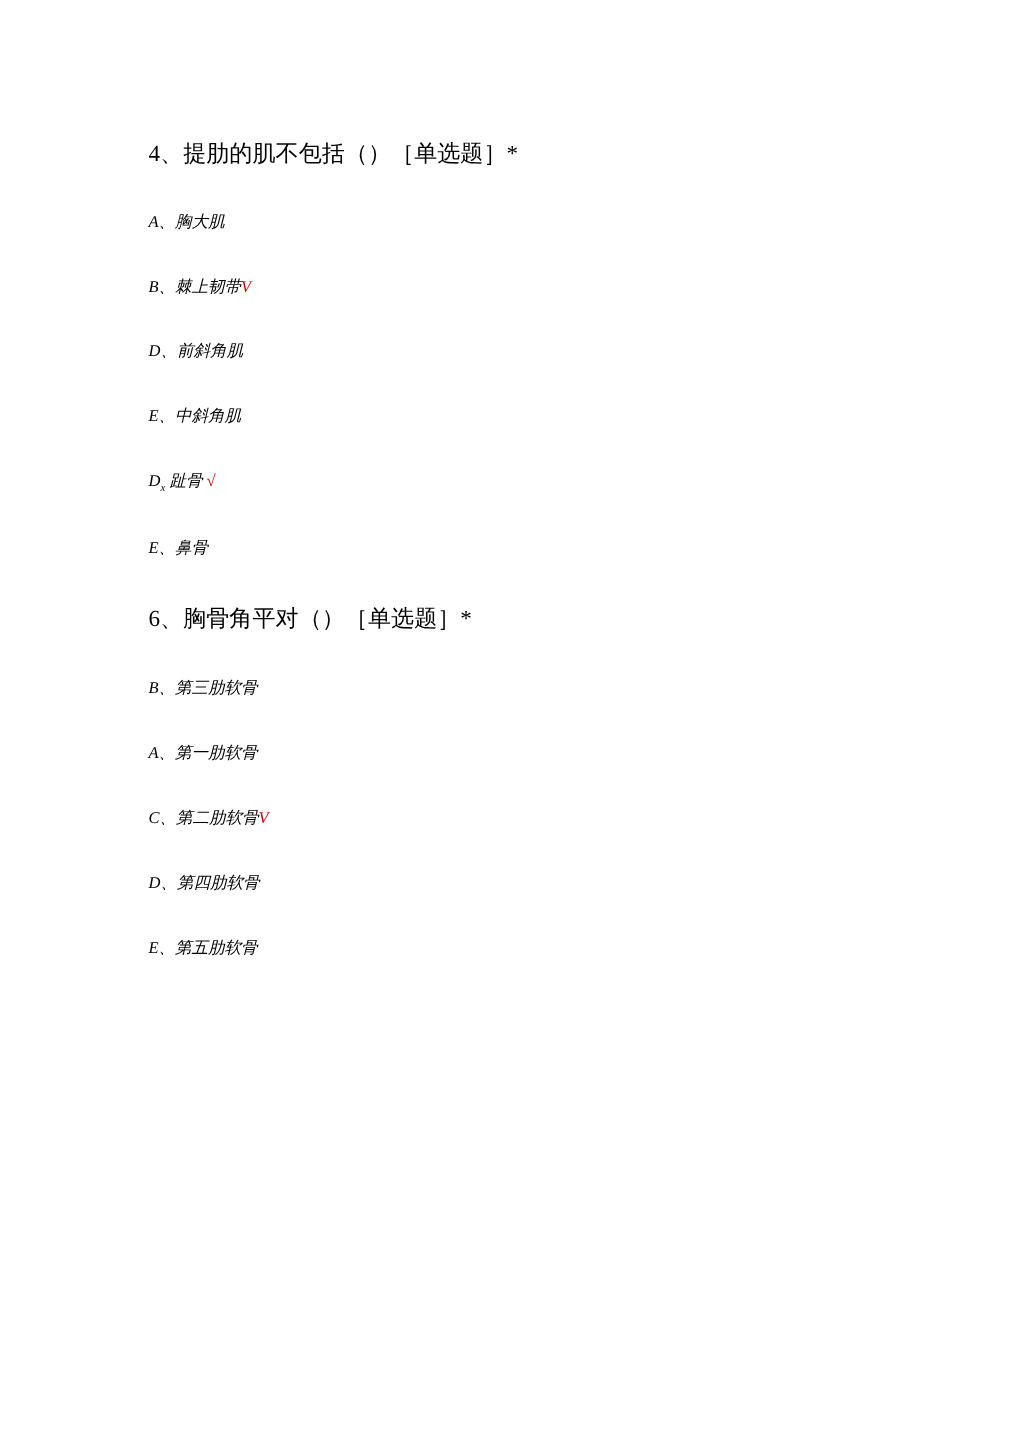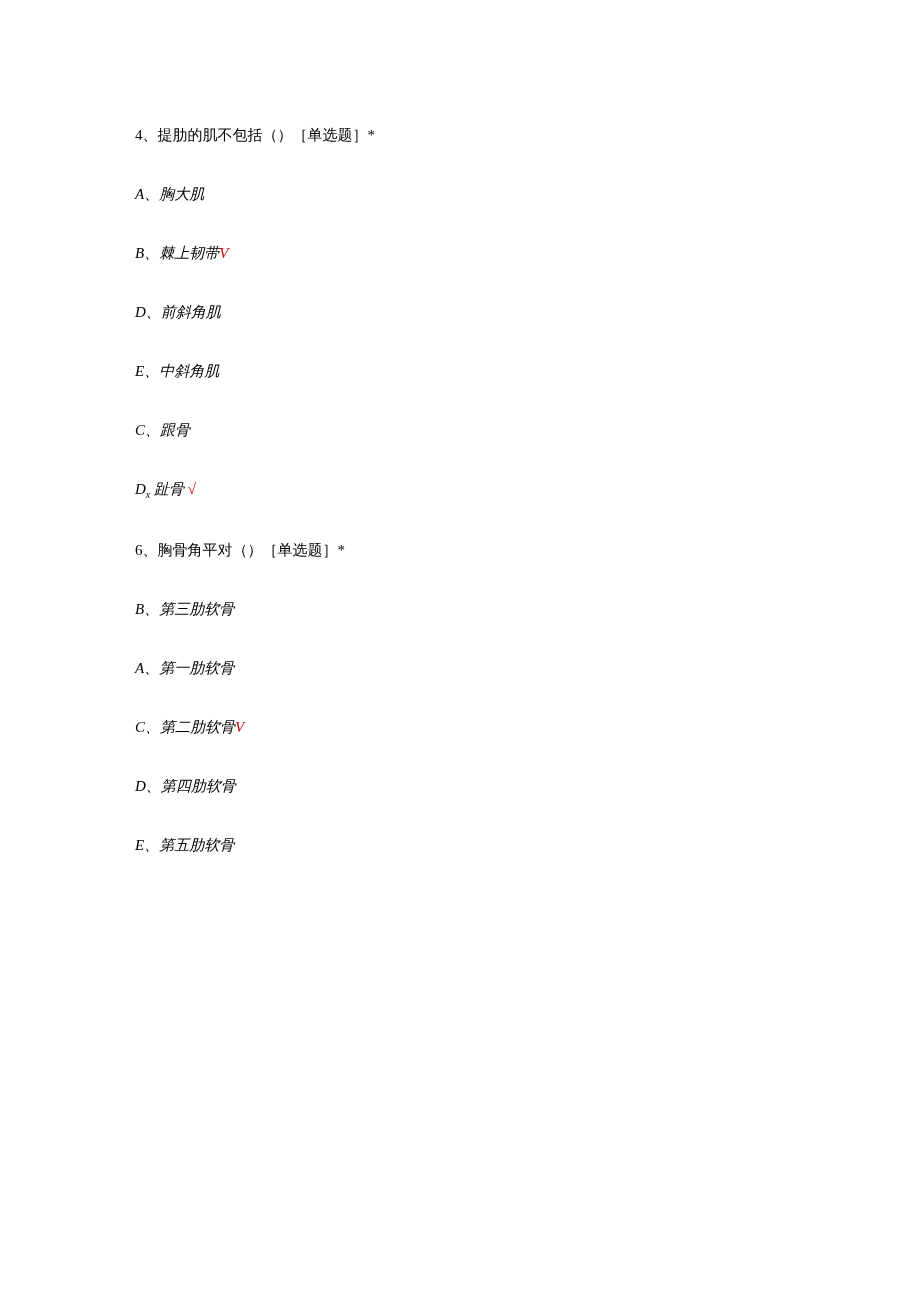--- a/index.html
+++ b/index.html
@@ -11,21 +11,21 @@
       width: 920px;
       height: 1301px;
       background: #ffffff;
       font-family: "SimSun", "宋体", serif;
       padding: 125px 135px 0 135px;
     }
     .question-block {
       margin-bottom: 0;
     }
     .question-text {
-      font-size: 15px;
+      font-size: 21px;
       color: #000000;
       line-height: 1.4;
       margin-bottom: 38px;
     }
     .option {
       font-size: 15px;
       color: #000000;
       line-height: 1.4;
       margin-bottom: 38px;
       font-style: italic;
@@ -43,22 +43,22 @@
 
 <div id="content">
     <div class="question-block">
       <div class="question-text">4、提肋的肌不包括（）［单选题］*</div>
       <div class="option"><span>A、胸大肌</span></div>
       <div class="option"><span>B、棘上韧带</span><span class="checkmark">V</span></div>
       <div class="option"><span>D、前斜角肌</span></div>
       <div class="option"><span>E、中斜角肌</span></div>
     </div>
     <div class="question-block">
-      <div class="option"><span>C、跟骨</span></div>
       <div class="option"><span>D</span><span class="option-d-subscript">x</span><span> 趾骨 </span><span class="checkmark">√</span></div>
+      <div class="option"><span>E、鼻骨</span></div>
     </div>
     <div class="question-block">
       <div class="question-text">6、胸骨角平对（）［单选题］*</div>
       <div class="option"><span>B、第三肋软骨</span></div>
       <div class="option"><span>A、第一肋软骨</span></div>
       <div class="option"><span>C、第二肋软骨</span><span class="checkmark">V</span></div>
       <div class="option"><span>D、第四肋软骨</span></div>
       <div class="option"><span>E、第五肋软骨</span></div>
     </div>
   </div>

